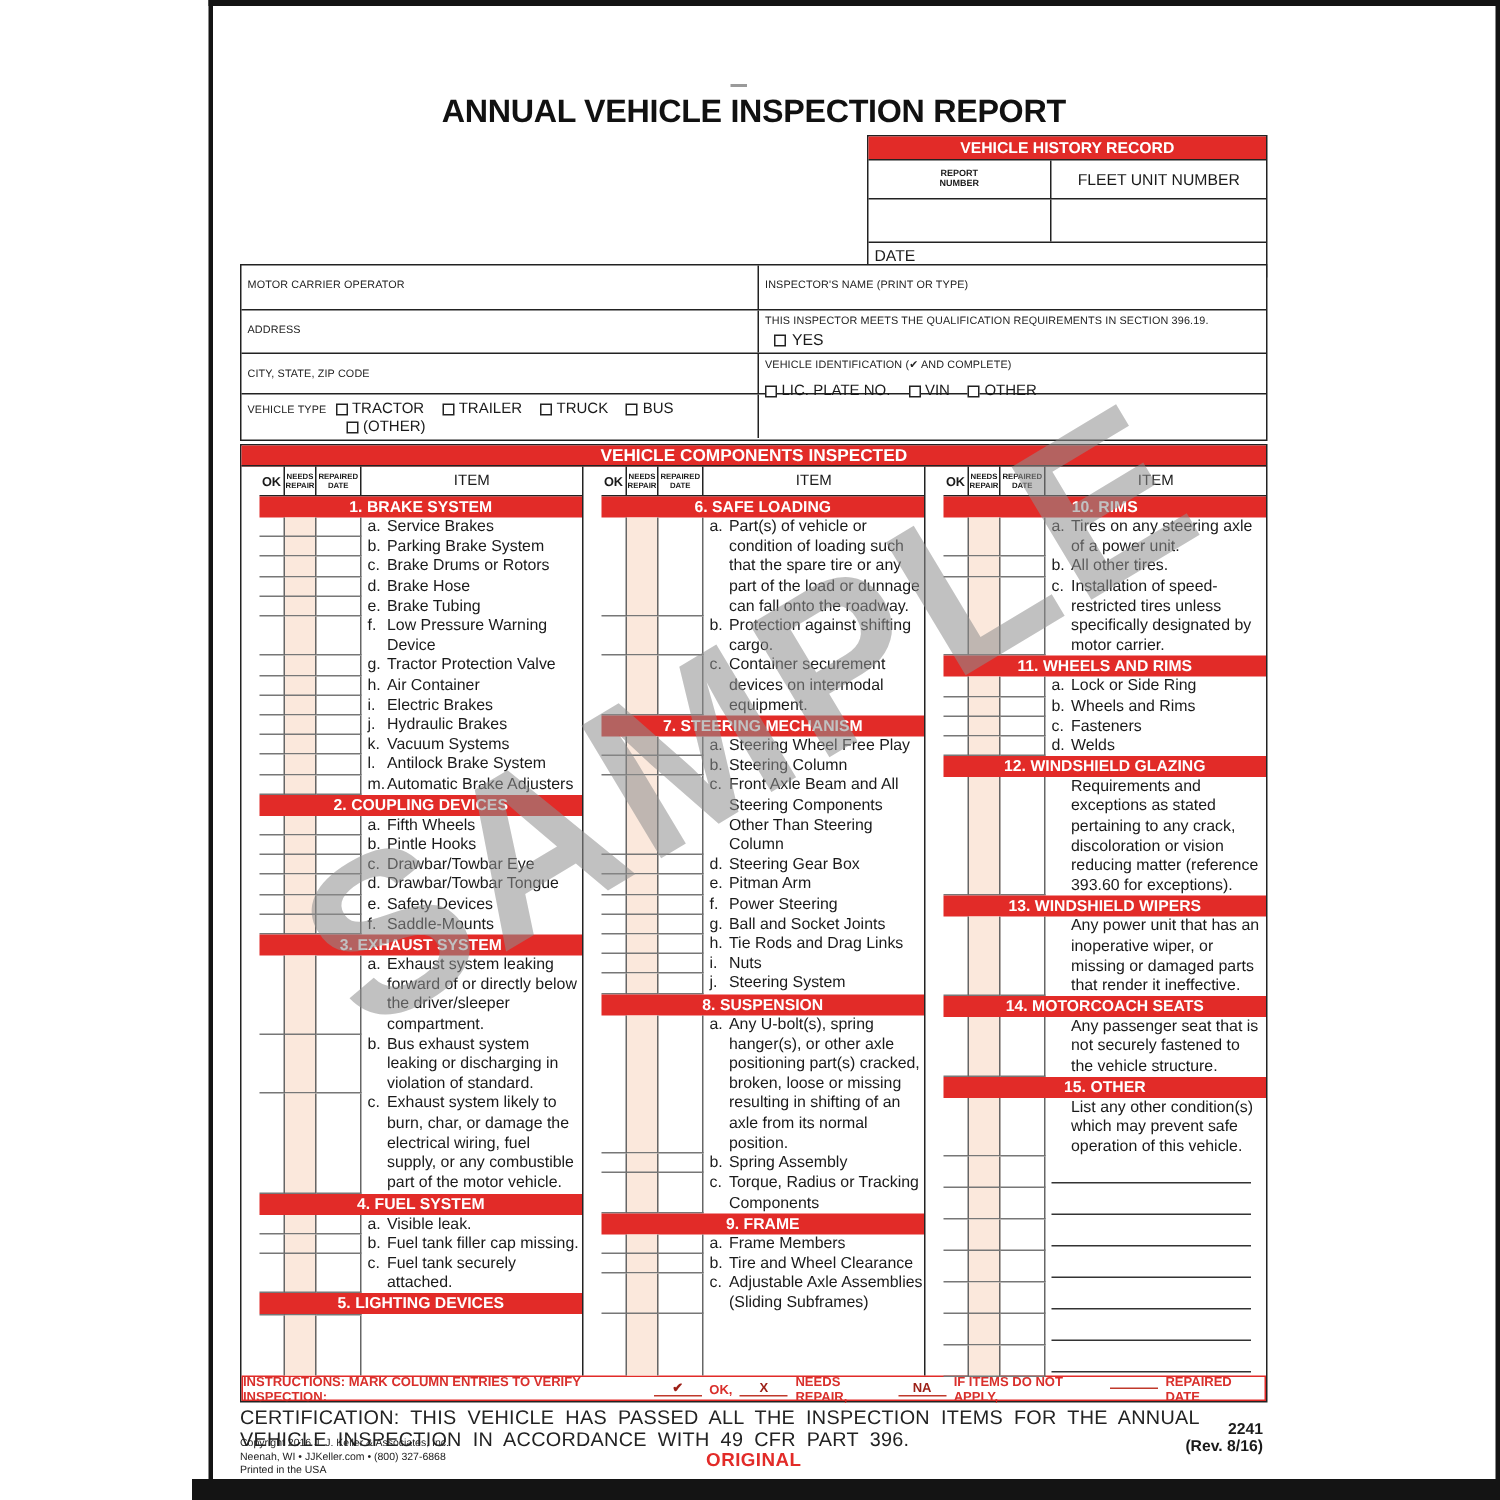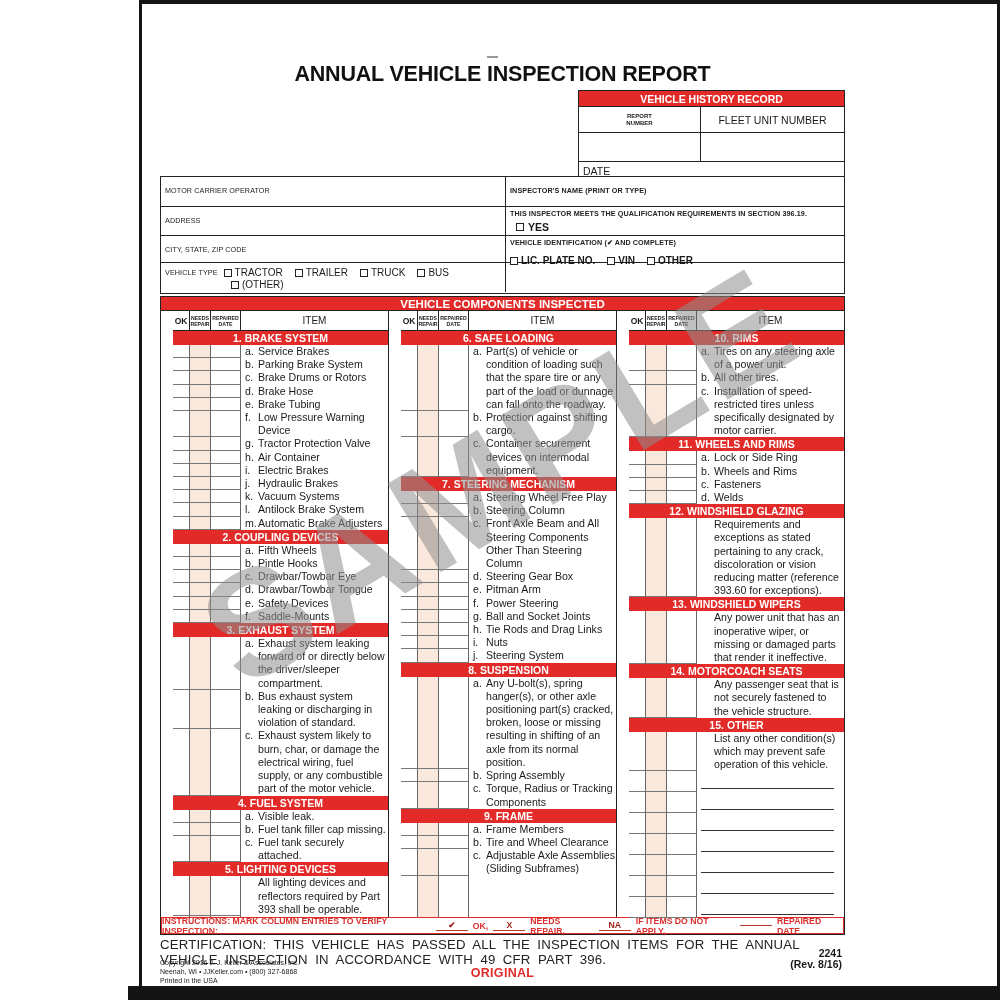--- a/index.html
+++ b/index.html
@@ -28,21 +28,21 @@
   #history .hrow2 { display:flex; border-top:1px solid #222; height:29px; }
   #history .hrow2 .c1 { width:122px; border-right:1px solid #222; }
   #history .hrow2 .c2 { flex:1; }
   #history .hrow3 { border-top:1px solid #222; height:23px; font-size:10.5px; padding:3px 0 0 4px; }
 
   
   #carrier { position:absolute; left:160px; top:176px; width:685px; border:1.5px solid #222; background:#fff; }
   .crow { display:flex; border-bottom:1px solid #222; }
   .crow:last-child { border-bottom:none;flex-direction:column; }
   .crow .lc { width:345px; border-right:1px solid #222; padding:2px 4px; }
-  .crow .rc { flex:1; padding:2px 4px;font-weight:bold; }
+  .crow .rc { flex:1; padding:2px 4px; }
   .sm-label { font-size:7.2px; color:#222; letter-spacing:0.1px; }
   .cb-row { display:flex; align-items:center; gap:4px; margin-top:2px; font-size:10px; flex-wrap:wrap; }
   .cb-item { display:inline-flex; align-items:center; gap:3px; margin-right:8px; }
   .cb { display:inline-block; width:8px; height:8px; border:1.2px solid #222; background:#fff; flex:0 0 auto; }
   .yes-line { font-size:10.5px; margin:3px 0 0 6px; display:flex; align-items:center; gap:4px; }
   .vid-line { display:flex; align-items:center; gap:6px; flex-wrap:wrap; }
   .agency { background:var(--peach); height:100%; }
   .agency .sm-label { color:#a14a38; }
   .r1 { height:30px; } .r2 { height:29px; } .r3 { height:27px; } .r4 { height:30px; }
   .vtype-line { display:flex; align-items:flex-start; gap:6px; font-size:10px; }
@@ -442,24 +442,20 @@
               </div>
             </div>
             <div class="sec-header">
               <span>5.</span>
               <span>LIGHTING DEVICES</span>
             </div>
             <div class="item-row">
               <div class="cell"></div>
               <div class="cell needs"></div>
               <div class="cell"></div>
-              <div class="item-text-wrap">
-                <span class="letter"></span>
-                <span class="itext">All lighting devices and reflectors required by Part 393 shall be operable.</span>
-              </div>
             </div>
             <div class="filler">
               <div class="cell"></div>
               <div class="cell needs"></div>
               <div class="cell"></div>
               <div></div>
             </div>
           </div>
         </div>
         <div class="col-group">

